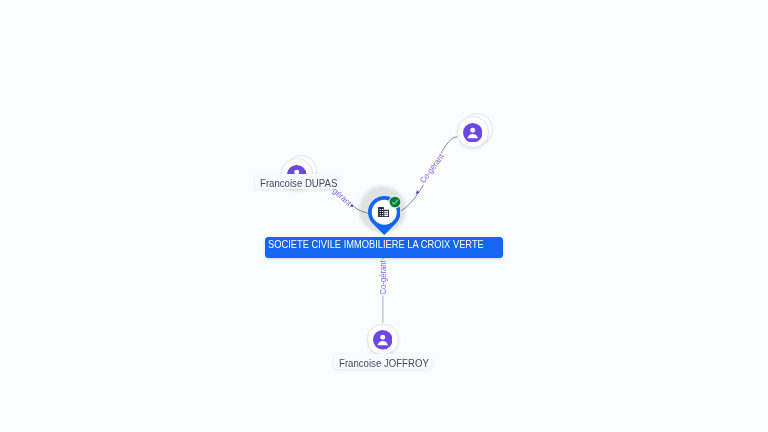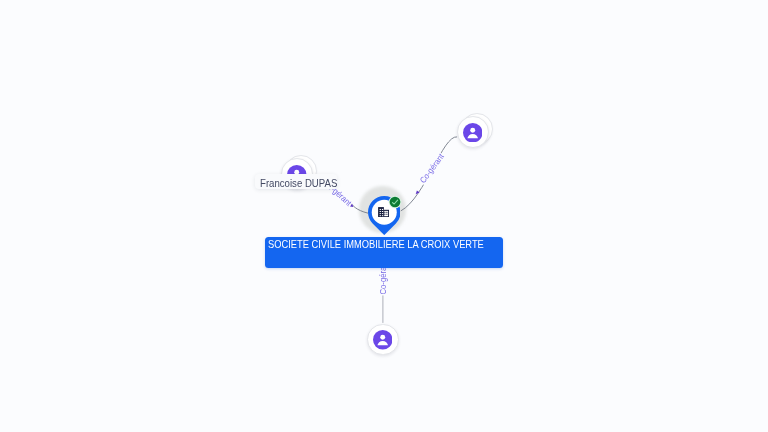--- a/index.html
+++ b/index.html
@@ -23,21 +23,21 @@
           box-shadow:0 1px 4px rgba(40,45,70,.10);height:15.1px;}
   .nlabel > span{display:inline-block;transform:scaleX(.962);transform-origin:left top;
                  margin-left:5.0px;line-height:10px;padding-top:5.0px;}
 
   
   .halo{position:absolute;border-radius:50%;background:#e1e3e2;filter:blur(1.5px);}
   .pin{position:absolute;}
   .bicon{position:absolute;}
   .badge{position:absolute;}
   .clabel{position:absolute;background:#1466f0;color:#fff;border-radius:3.5px;
-          font-size:10.1px;white-space:nowrap;height:31px;
+          font-size:10.1px;white-space:nowrap;height:21px;
           box-shadow:0 1px 3px rgba(20,80,200,.22);}
   .clabel > span{display:inline-block;transform:scaleX(.9235);transform-origin:left top;
                  margin-left:3.5px;line-height:10px;padding-top:3.6px;}
 
   
   .elabel{position:absolute;transform-origin:50% 50%;width:0;height:0;
           display:flex;align-items:center;justify-content:center;}
   .elabel > span{display:block;color:#7a6ce6;font-size:8.4px;line-height:10px;
           white-space:nowrap;background:#fbfcfe;padding:0 1px;
           transform:scaleX(.92);}
@@ -135,14 +135,17 @@
   </div>
 
   <div class="pnode" style="left:366.9px;top:323.5px;">
     <div class="pcircle front"></div>
     <svg class="pavatar" viewBox="0 0 24 24">
       <circle cx="12" cy="12" r="12" fill="#6b47e8"></circle>
       <circle cx="11.95" cy="9.0" r="3.05" fill="#ffffff"></circle>
       <path fill="#ffffff" d="M11.95,13.4 C8.55,13.4 5.9,15.9 5.5,18.75 L18.4,18.75 C18.0,15.9 15.35,13.4 11.95,13.4 Z"></path>
     </svg>
   </div>
+  <div class="nlabel" style="left:333.8px;top:354.2px;width:96.9px;">
+    <span>Francoise JOFFROY</span>
+  </div>
 
 </div>
 
 </body></html>

